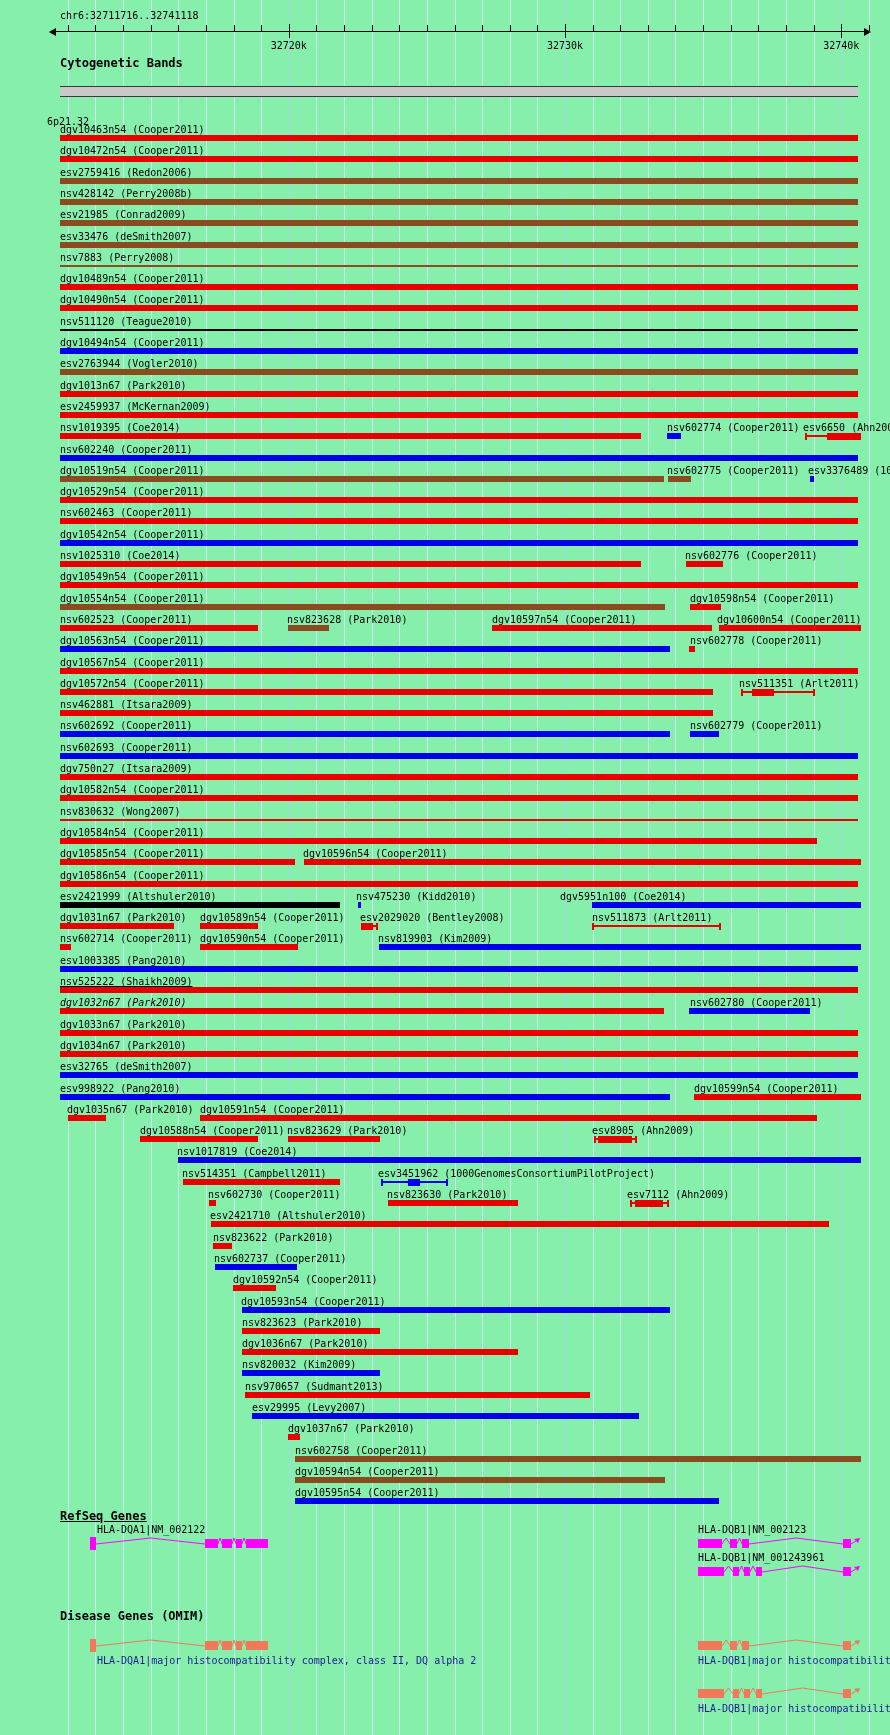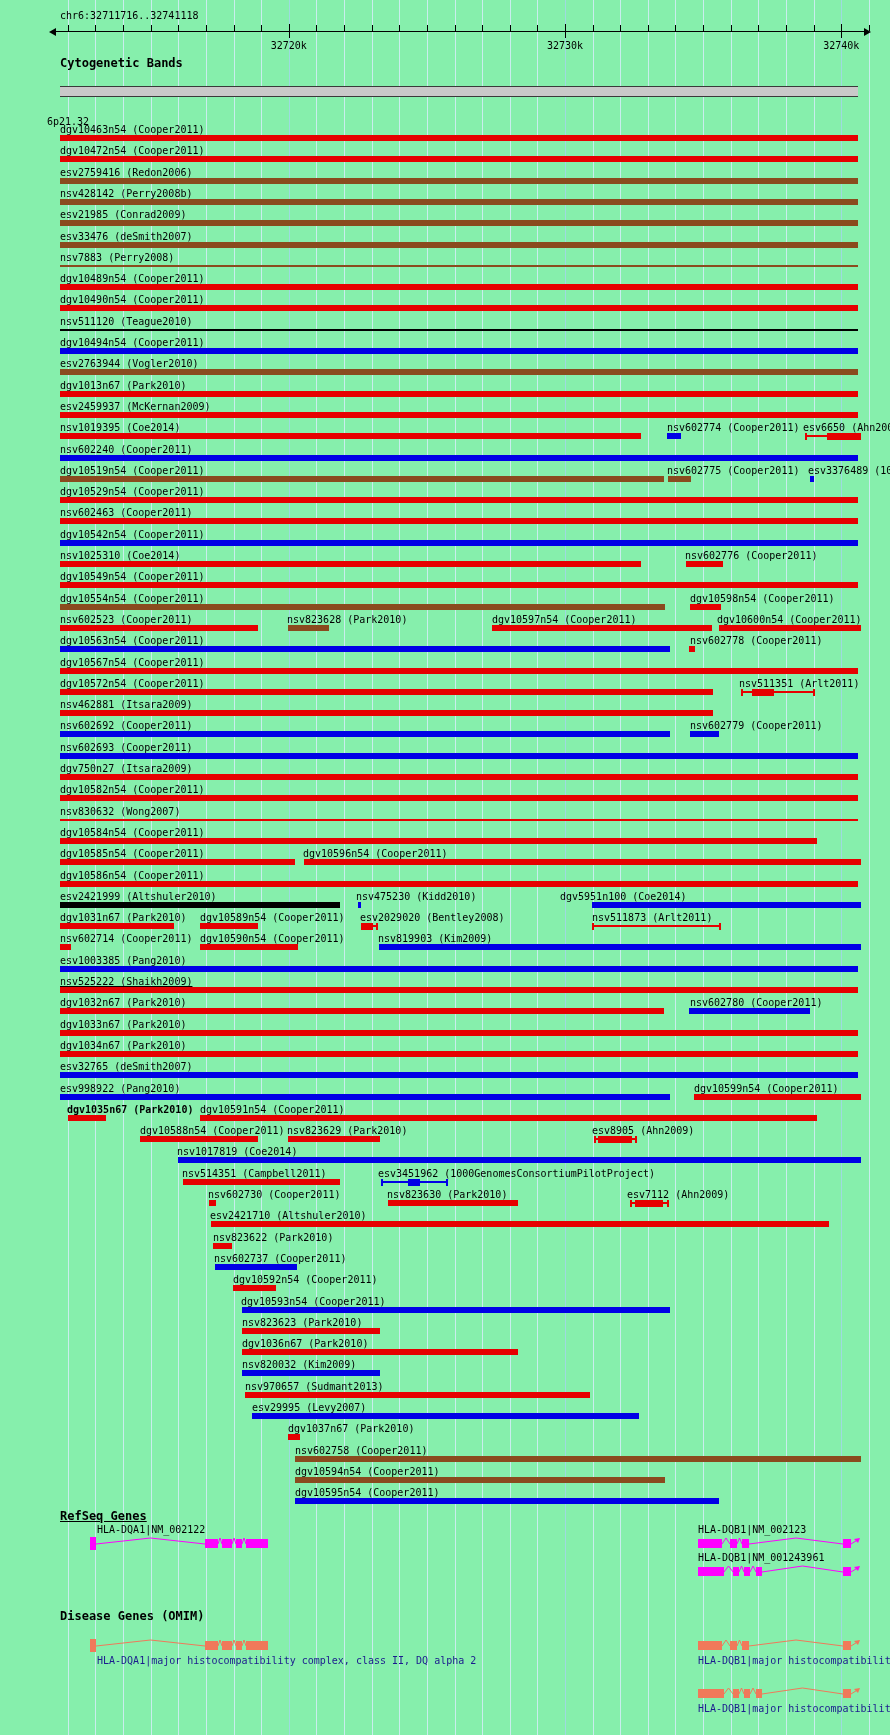--- a/index.html
+++ b/index.html
@@ -236,35 +236,35 @@
       <div class="lab" style="left: 60px; top: 933.4px;">nsv602714 (Cooper2011)</div>
       <div class="bar" style="left: 60px; top: 944.4px; width: 11px; background: rgb(230, 0, 0);"></div>
       <div class="lab" style="left: 200px; top: 933.4px;">dgv10590n54 (Cooper2011)</div>
       <div class="bar" style="left: 200px; top: 944.4px; width: 98px; background: rgb(230, 0, 0);"></div>
       <div class="lab" style="left: 378px; top: 933.4px;">nsv819903 (Kim2009)</div>
       <div class="bar" style="left: 379px; top: 944.4px; width: 482px; background: rgb(0, 0, 230);"></div>
       <div class="lab" style="left: 60px; top: 954.7px;">esv1003385 (Pang2010)</div>
       <div class="bar" style="left: 60px; top: 965.7px; width: 798px; background: rgb(0, 0, 230);"></div>
       <div class="lab" style="left: 60px; top: 976px; text-decoration: underline;">nsv525222 (Shaikh2009)</div>
       <div class="bar" style="left: 60px; top: 987px; width: 798px; background: rgb(230, 0, 0);"></div>
-      <div class="lab" style="left: 60px; top: 997.3px;">dgv1032n67 (Park2010)</div>
+      <div class="lab" style="left: 60px; top: 997.3px; font-style: italic;">dgv1032n67 (Park2010)</div>
       <div class="bar" style="left: 60px; top: 1008.3px; width: 604px; background: rgb(230, 0, 0);"></div>
       <div class="lab" style="left: 690px; top: 997.3px;">nsv602780 (Cooper2011)</div>
       <div class="bar" style="left: 689px; top: 1008.3px; width: 121px; background: rgb(0, 0, 230);"></div>
       <div class="lab" style="left: 60px; top: 1018.6px;">dgv1033n67 (Park2010)</div>
       <div class="bar" style="left: 60px; top: 1029.6px; width: 798px; background: rgb(230, 0, 0);"></div>
       <div class="lab" style="left: 60px; top: 1039.9px;">dgv1034n67 (Park2010)</div>
       <div class="bar" style="left: 60px; top: 1050.9px; width: 798px; background: rgb(230, 0, 0);"></div>
       <div class="lab" style="left: 60px; top: 1061.2px;">esv32765 (deSmith2007)</div>
       <div class="bar" style="left: 60px; top: 1072.2px; width: 798px; background: rgb(0, 0, 230);"></div>
       <div class="lab" style="left: 60px; top: 1082.5px;">esv998922 (Pang2010)</div>
       <div class="bar" style="left: 60px; top: 1093.5px; width: 610px; background: rgb(0, 0, 230);"></div>
       <div class="lab" style="left: 694px; top: 1082.5px;">dgv10599n54 (Cooper2011)</div>
       <div class="bar" style="left: 694px; top: 1093.5px; width: 167px; background: rgb(230, 0, 0);"></div>
-      <div class="lab" style="left: 67px; top: 1103.8px; font-weight: bold;">dgv1035n67 (Park2010)</div>
+      <div class="lab" style="left: 67px; top: 1103.8px;">dgv1035n67 (Park2010)</div>
       <div class="bar" style="left: 68px; top: 1114.8px; width: 38px; background: rgb(230, 0, 0);"></div>
       <div class="lab" style="left: 200px; top: 1103.8px;">dgv10591n54 (Cooper2011)</div>
       <div class="bar" style="left: 200px; top: 1114.8px; width: 617px; background: rgb(230, 0, 0);"></div>
       <div class="lab" style="left: 140px; top: 1125.1px;">dgv10588n54 (Cooper2011)</div>
       <div class="bar" style="left: 140px; top: 1136.1px; width: 118px; background: rgb(230, 0, 0);"></div>
       <div class="lab" style="left: 287px; top: 1125.1px;">nsv823629 (Park2010)</div>
       <div class="bar" style="left: 288px; top: 1136.1px; width: 92px; background: rgb(230, 0, 0);"></div>
       <div class="lab" style="left: 592px; top: 1125.1px;">esv8905 (Ahn2009)</div>
       <div class="wh" style="left: 594px; top: 1136.1px; width: 43px;">
         <div class="wl" style="background: rgb(230, 0, 0);"></div>

